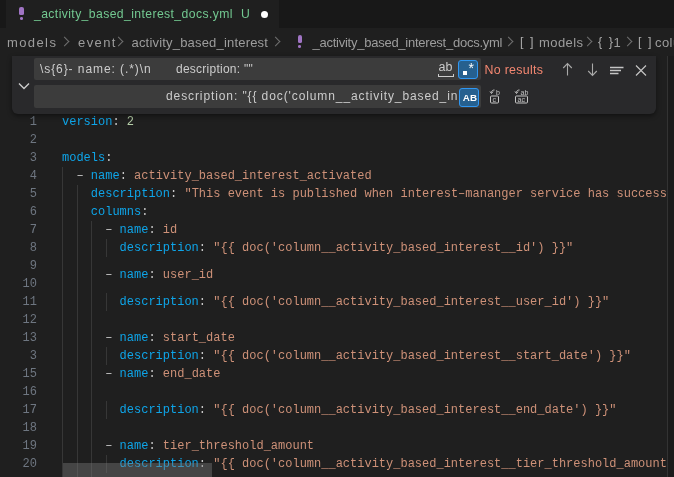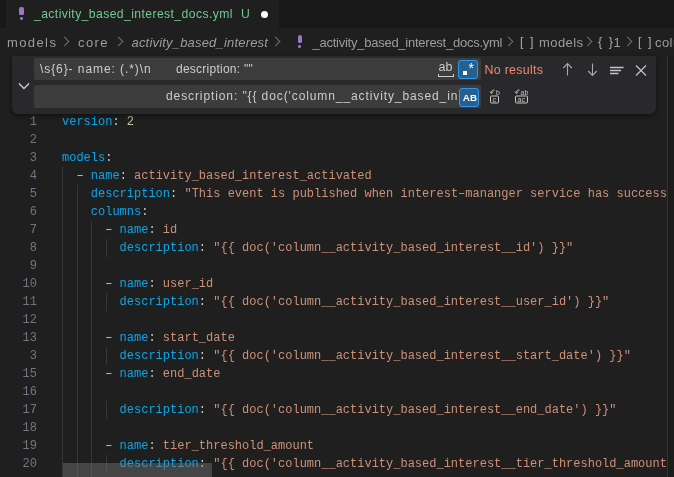--- a/index.html
+++ b/index.html
@@ -44,23 +44,23 @@
     <span class="abs" style="left:13px; top:6.5px; width:4.5px; height:8.5px; background:#a074c4; border-radius:2px 2px 1.5px 1.5px;"></span>
       <span class="abs" style="left:13.5px; top:16.5px; width:3.8px; height:3.2px; background:#a074c4; border-radius:50%;"></span>
     <span class="fname abs">_activity_based_interest_docs.yml</span>
     <span class="u abs">U</span>
     <span class="dot abs"></span>
   </div>
 
   <div id="crumbs" class="abs">
     <span style="left:7px; letter-spacing:1.4px;">models</span>
     <span class="sep" style="left:61px"></span>
-    <span style="left:78px; letter-spacing:1.4px;">core</span>
+    <span style="left:78px; letter-spacing:1.4px;">event</span>
     <span class="sep" style="left:114.5px"></span>
-    <span style="left:131.5px; letter-spacing:0.19px;font-style:italic;">activity_based_interest</span>
+    <span style="left:131.5px; letter-spacing:0.19px;">activity_based_interest</span>
     <span class="sep" style="left:272px"></span>
     <span class="abs" style="left:297.5px; top:7px; width:4px; height:8px; background:#a074c4; border-radius:2px 2px 1.5px 1.5px;"></span>
       <span class="abs" style="left:297.8px; top:16.5px; width:3.5px; height:3px; background:#a074c4; border-radius:50%;"></span>
     <span style="left:312.5px; letter-spacing:-0.25px;">_activity_based_interest_docs.yml</span>
     <span class="sep" style="left:505px"></span>
     <span class="icn" style="left:520px">[ ]</span>
     <span style="left:539px">models</span>
     <span class="sep" style="left:583.5px"></span>
     <span class="icn" style="left:598px">{ }</span>
     <span style="left:613.5px">1</span>
@@ -93,21 +93,21 @@
         <div class="cl" style="top:129px"><span class="p">    </span><span class="k">description</span><span class="p">: </span><span class="s">"This event is published when interest–mananger service has successf</span></div>
         <div class="ln" style="top:147px">6</div>
         <div class="cl" style="top:147px"><span class="p">    </span><span class="k">columns</span><span class="p">:</span></div>
         <div class="ln" style="top:165px">7</div>
         <div class="cl" style="top:165px"><span class="p">      – </span><span class="k">name</span><span class="p">: </span><span class="s">id</span></div>
         <div class="ln" style="top:183px">8</div>
         <div class="cl" style="top:183px"><span class="p">        </span><span class="k">description</span><span class="p">: </span><span class="s">"{{ doc('column__activity_based_interest__id') }}"</span></div>
         <div class="ln" style="top:201px">9</div>
         <div class="cl" style="top:201px"></div>
         <div class="ln" style="top:219px">10</div>
-        <div class="cl" style="top:219px"><span class="p">      – </span><span class="k">name</span><span class="p">: </span><span class="s">user_id</span></div>
+        <div class="cl" style="top:210px"><span class="p">      – </span><span class="k">name</span><span class="p">: </span><span class="s">user_id</span></div>
         <div class="ln" style="top:237px">11</div>
         <div class="cl" style="top:237px"><span class="p">        </span><span class="k">description</span><span class="p">: </span><span class="s">"{{ doc('column__activity_based_interest__user_id') }}"</span></div>
         <div class="ln" style="top:255px">12</div>
         <div class="cl" style="top:255px"></div>
         <div class="ln" style="top:273px">13</div>
         <div class="cl" style="top:273px"><span class="p">      – </span><span class="k">name</span><span class="p">: </span><span class="s">start_date</span></div>
         <div class="ln" style="top:291px">3</div>
         <div class="cl" style="top:291px"><span class="p">        </span><span class="k">description</span><span class="p">: </span><span class="s">"{{ doc('column__activity_based_interest__start_date') }}"</span></div>
         <div class="ln" style="top:309px">15</div>
         <div class="cl" style="top:309px"></div>

